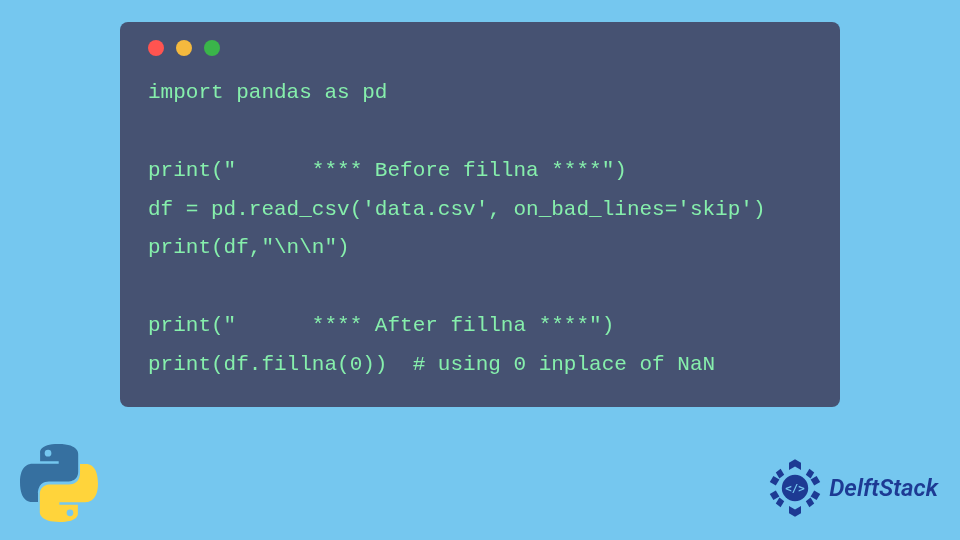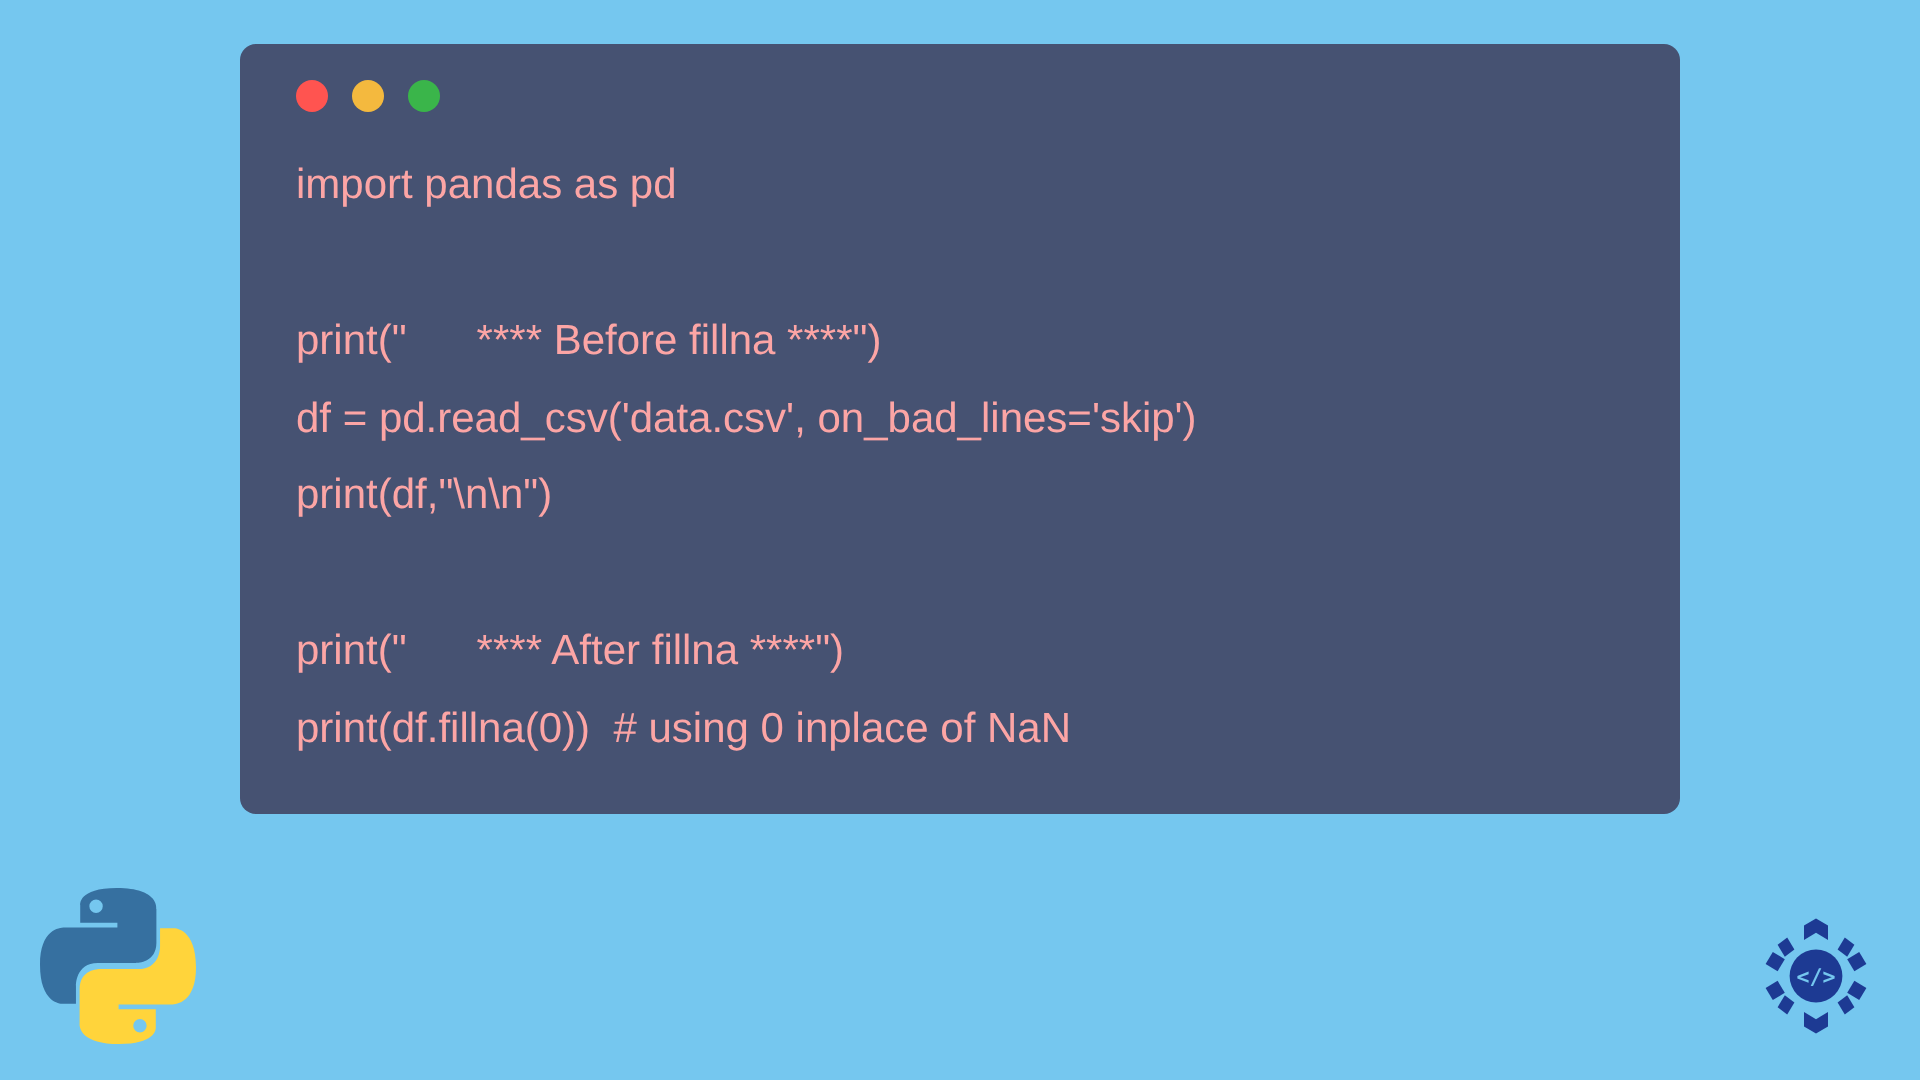--- a/index.html
+++ b/index.html
@@ -27,22 +27,22 @@
     }
     .dot {
       width: 16px;
       height: 16px;
       border-radius: 50%;
     }
     .dot-red { background: #ff5450; }
     .dot-yellow { background: #f4b93e; }
     .dot-green { background: #3ab54a; }
     .code-block {
-      color: #fca5a5;
-      font-family: Liberation Sans, sans-serif;
+      color: #86efac;
+      font-family: Liberation Mono, monospace;
       font-size: 21px;
       line-height: 1.85;
       white-space: pre;
       margin-top: 12px;
     }
     .python-logo {
       position: absolute;
       left: 20px;
       bottom: 18px;
       width: 78px;
@@ -107,13 +107,14 @@
         <polygon points="50,98 40,92 40,80 50,86"></polygon>
         <polygon points="74,18 82,24 76,34 68,28"></polygon>
         <polygon points="26,18 18,24 24,34 32,28"></polygon>
         <polygon points="74,82 82,76 76,66 68,72"></polygon>
         <polygon points="26,82 18,76 24,66 32,72"></polygon>
       </g>
       <circle cx="50" cy="50" r="22" fill="#1d3a93"></circle>
       <text x="50" y="57" text-anchor="middle" fill="#75c7ef" font-size="18" font-family="monospace" font-weight="bold">&lt;/&gt;</text>
     </svg>
   </div>
+  <span class="delftstack-text">DelftStack</span>
 </div>
 
 </body></html>

